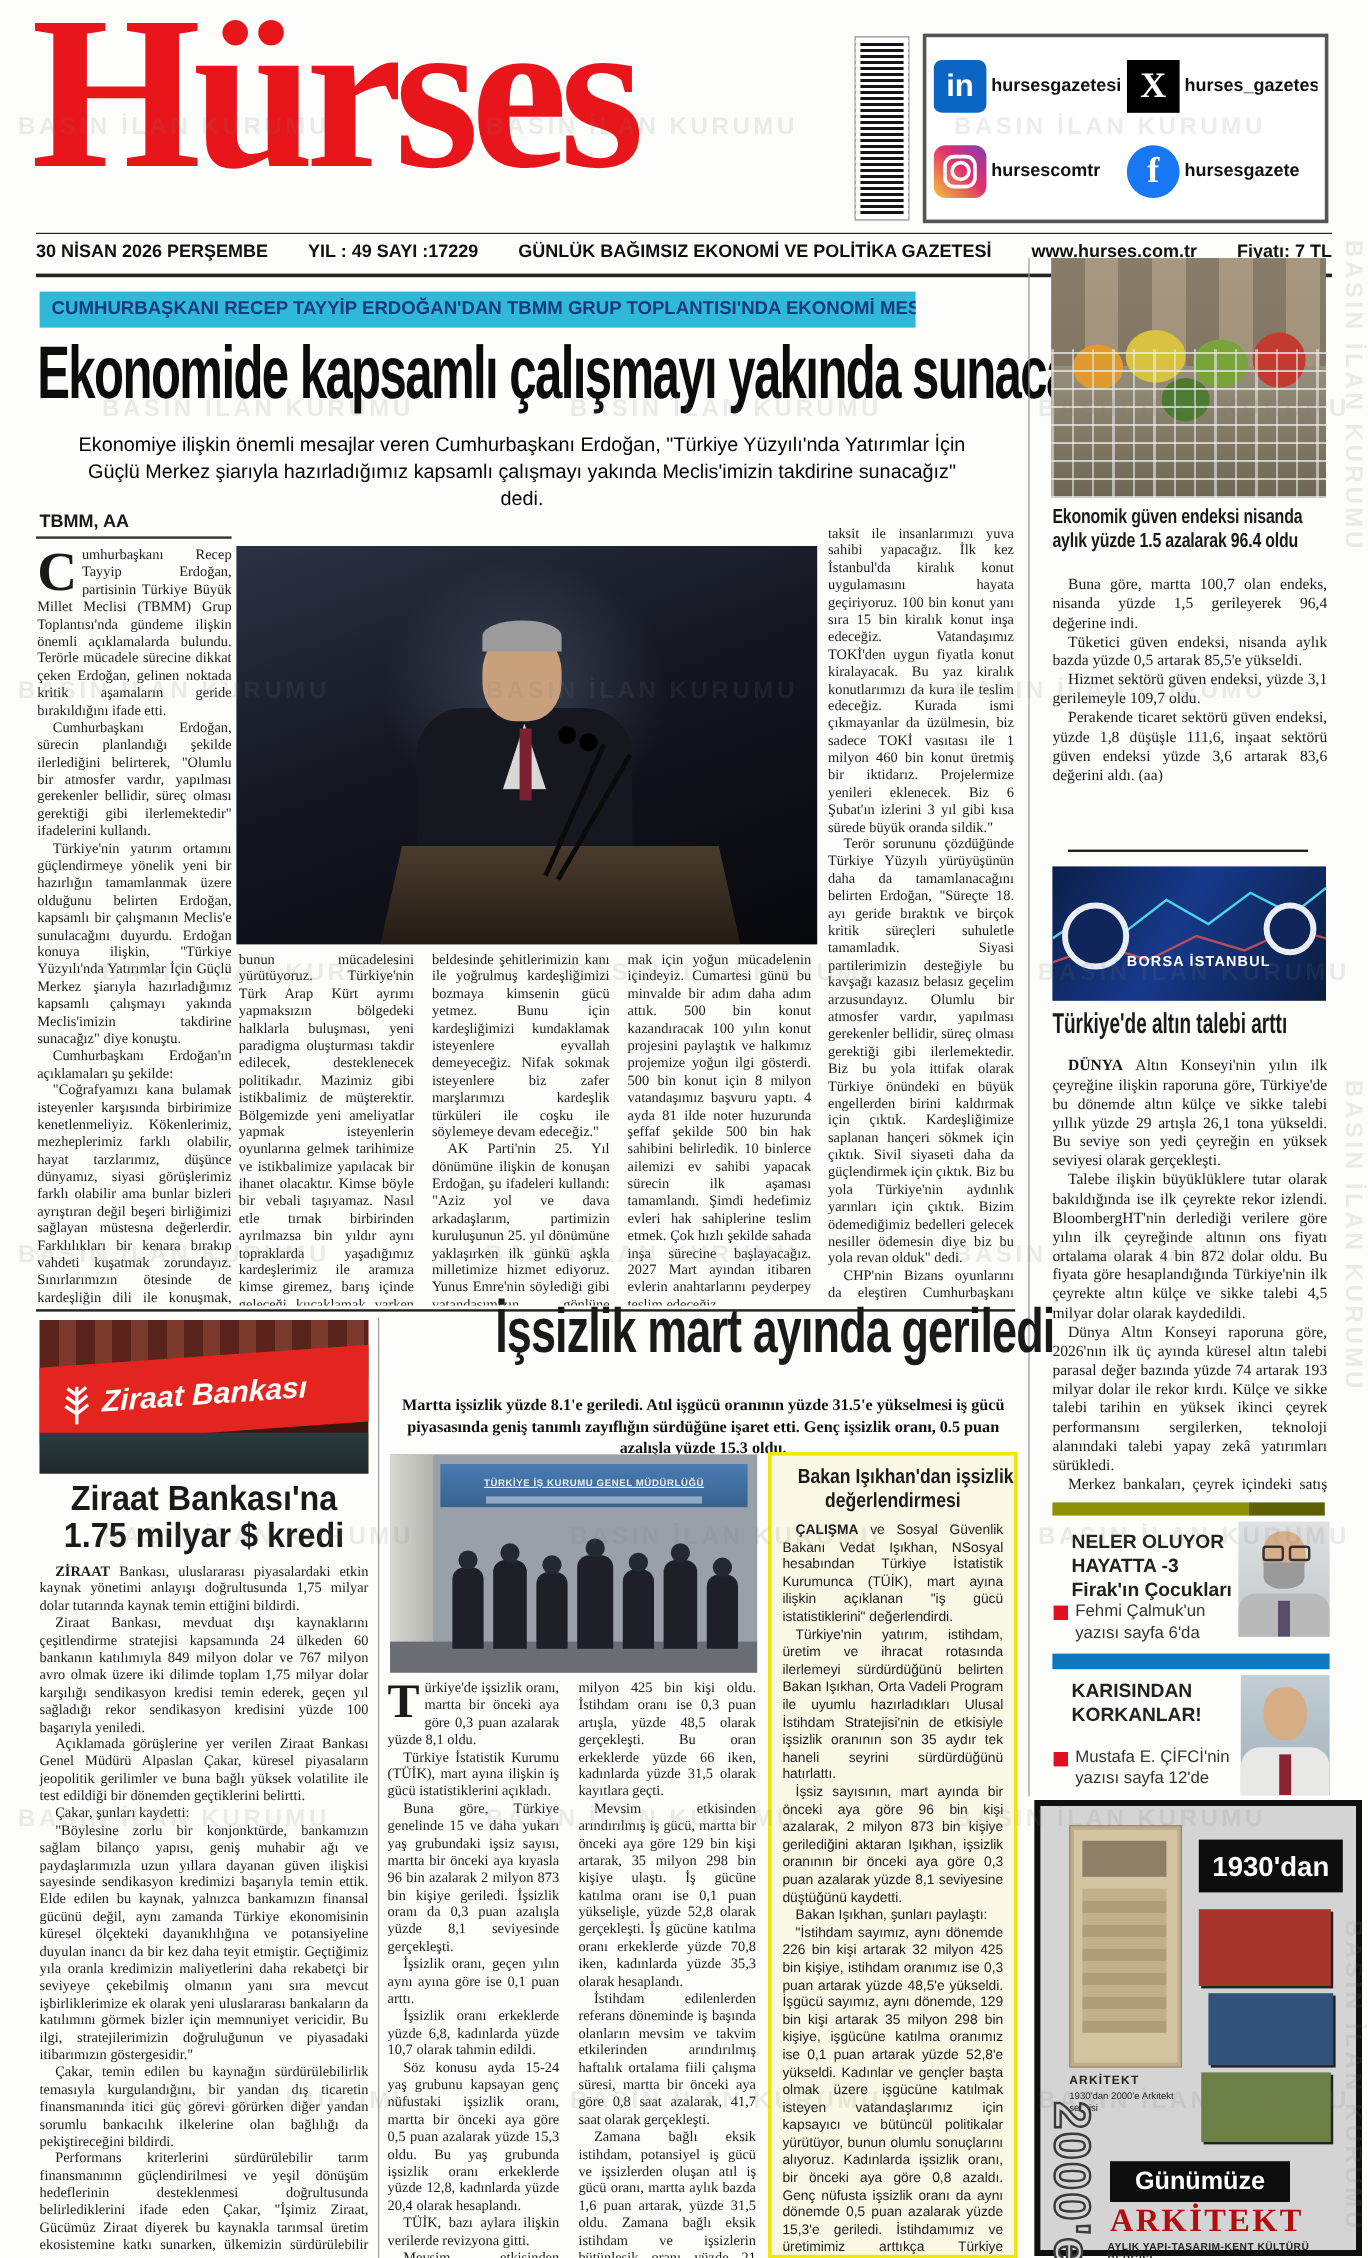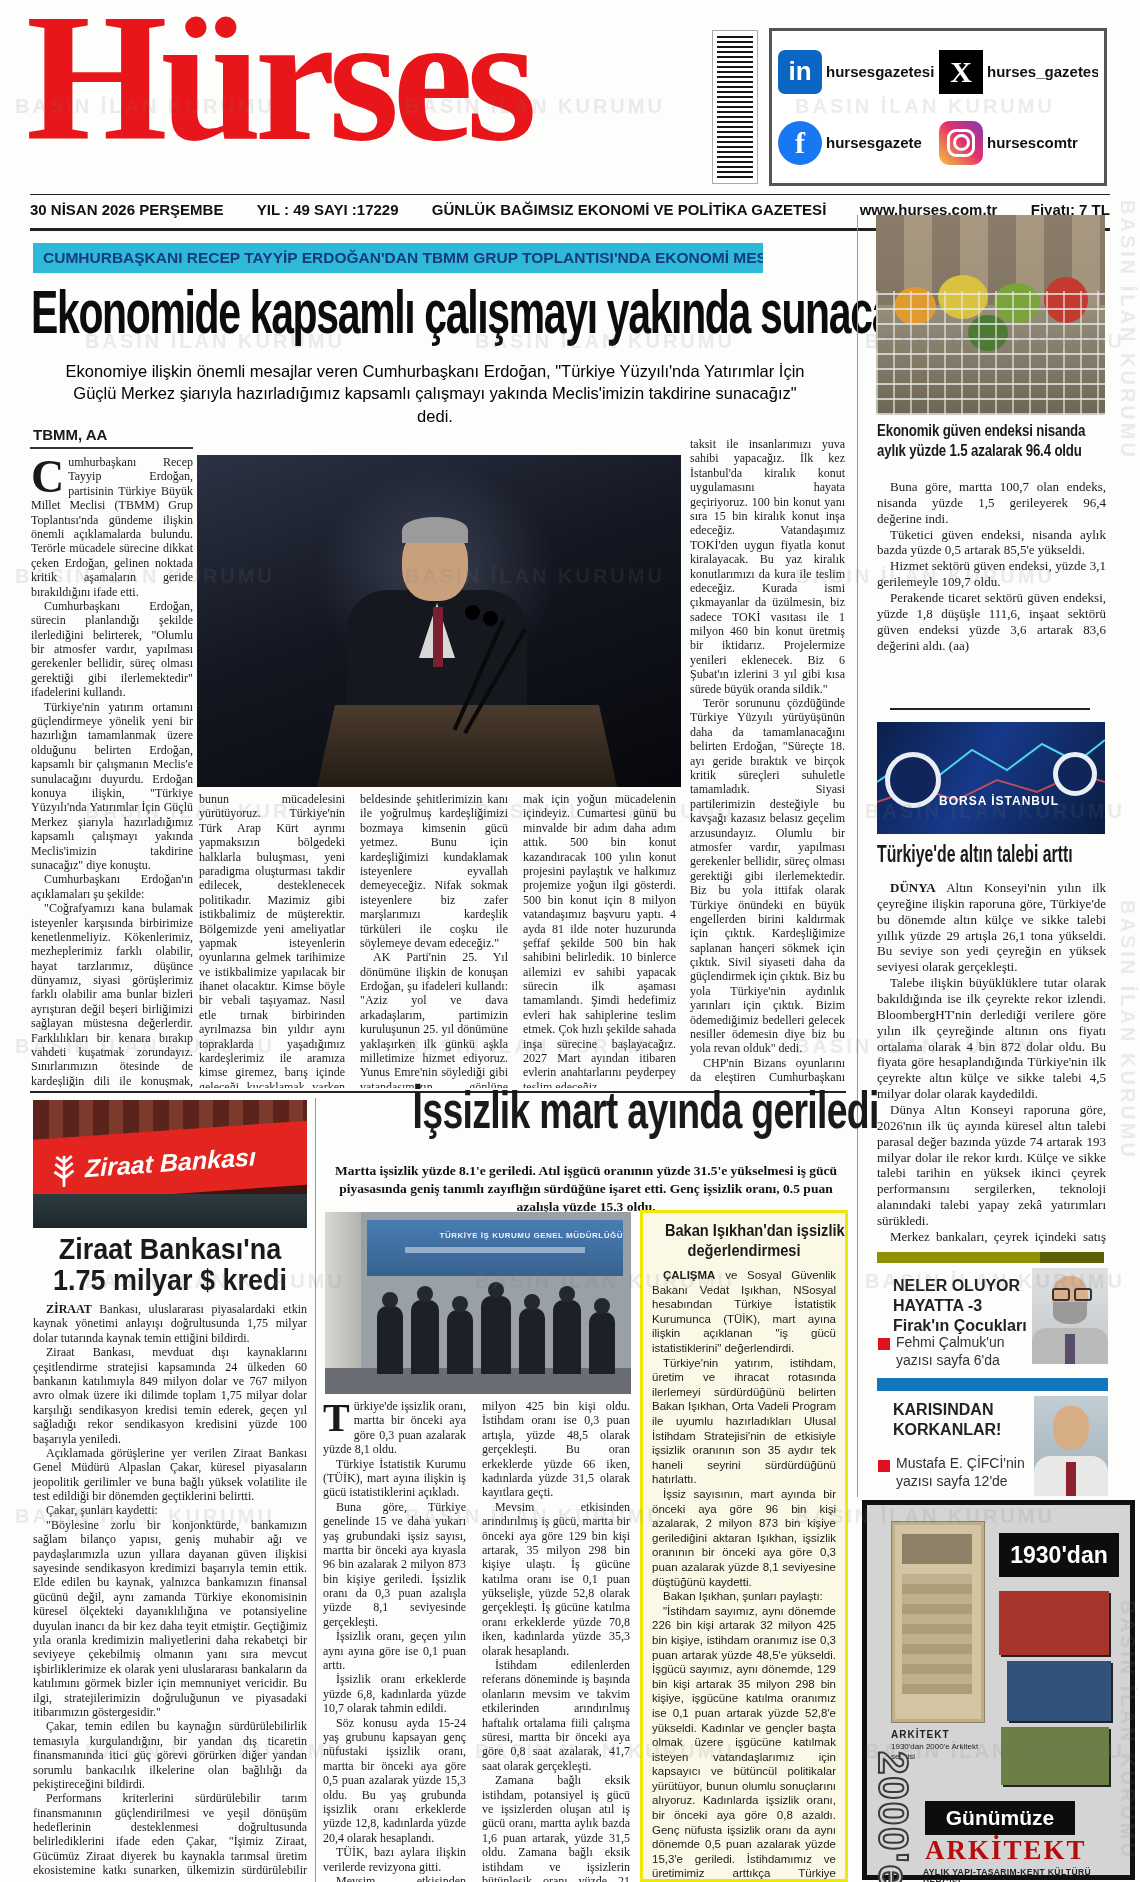--- a/index.html
+++ b/index.html
@@ -78,22 +78,22 @@
   .borsaphoto{left:877px;top:722px;width:228px;height:112px;background:linear-gradient(120deg,#0b1f4a,#17398a 45%,#0a1c40);}
   .bs-ring{position:absolute;width:46px;height:46px;border:5px solid #e9eef5;border-radius:50%;background:#10265a;}
   .bs-label{position:absolute;left:62px;bottom:26px;color:#fff;font:bold 12px "Liberation Sans",sans-serif;letter-spacing:1px;}
   .ziraatphoto{left:33px;top:1100px;width:274px;height:128px;background:#3c1511;}
   .zr-cols{position:absolute;inset:0 0 62% 0;background:repeating-linear-gradient(90deg,#5a241d 0 16px,#7c3a2d 16px 30px);}
   .zr-band{position:absolute;left:-10px;top:30px;width:300px;height:64px;background:#e4241e;transform:skewY(-4deg);
         display:flex;align-items:center;gap:8px;padding-left:28px;box-sizing:border-box;}
   .zr-label{color:#fff;font:bold italic 25px "Liberation Sans",sans-serif;}
   .zr-glass{position:absolute;left:0;bottom:0;width:100%;height:34px;background:linear-gradient(#2c3b3f,#1d282b);}
   .iskurphoto{left:325px;top:1212px;width:306px;height:182px;background:#9aa0a8;}
-  .ik-sign{position:absolute;left:42px;top:8px;width:256px;height:56px;background:linear-gradient(#497cb3,#37628f);
-        color:#eaf1f8;font:bold 8px/1.6 "Liberation Sans",sans-serif;text-align:right;padding-top:10px;box-sizing:border-box;letter-spacing:.5px;}
+  .ik-sign{position:absolute;left:42px;top:8px;width:256px;height:36px;background:linear-gradient(#497cb3,#37628f);
+        color:#eaf1f8;font:bold 8px/1.6 "Liberation Sans",sans-serif;text-align:center;padding-top:10px;box-sizing:border-box;letter-spacing:.5px;text-decoration:underline;}
   .ik-sign .bar{display:block;margin:4px auto 0;width:70%;height:6px;background:rgba(255,255,255,.45);}
   .ik-pillar{position:absolute;left:0;top:0;width:36px;height:100%;background:linear-gradient(90deg,#d8d8d4,#b4b4ae);}
   .ik-ground{position:absolute;left:0;bottom:0;width:100%;height:26px;background:#6a6e74;}
   .person{position:absolute;bottom:20px;background:#1d2027;border-radius:10px 10px 0 0;}
   .person::before{content:"";position:absolute;top:-14px;left:50%;transform:translateX(-50%);
         width:16px;height:16px;border-radius:50%;background:#242830;}
   
   .rail-h2 p{margin:0;font:bold 17px/1.18 "Liberation Sans",sans-serif;letter-spacing:-.2px;white-space:nowrap;
         transform:scaleX(.78);transform-origin:left top;}
   .econ-h{left:877px;top:421px;width:229px;}
@@ -196,26 +196,26 @@
   <div class="social">
     <div class="scell">
       <span class="ic ic-li"></span>
       <span class="shandle">hursesgazetesi</span>
     </div>
     <div class="scell">
       <span class="ic ic-x"></span>
       <span class="shandle">hurses_gazetesi</span>
     </div>
     <div class="scell">
+      <span class="ic ic-ig"></span>
+      <span class="shandle">hursescomtr</span>
+    </div>
+    <div class="scell">
       <span class="ic ic-fb"></span>
       <span class="shandle">hursesgazete</span>
-    </div>
-    <div class="scell">
-      <span class="ic ic-ig"></span>
-      <span class="shandle">hursescomtr</span>
     </div>
   </div>
   <div class="rule-thin" style="top:194px;height:1px;"></div>
   <div class="dateline">
     <span>30 NİSAN 2026 PERŞEMBE</span>
     <span>YIL : 49 SAYI :17229</span>
     <span>GÜNLÜK BAĞIMSIZ EKONOMİ VE POLİTİKA GAZETESİ</span>
     <span>www.hurses.com.tr</span>
     <span>Fiyatı: 7 TL</span>
   </div>

